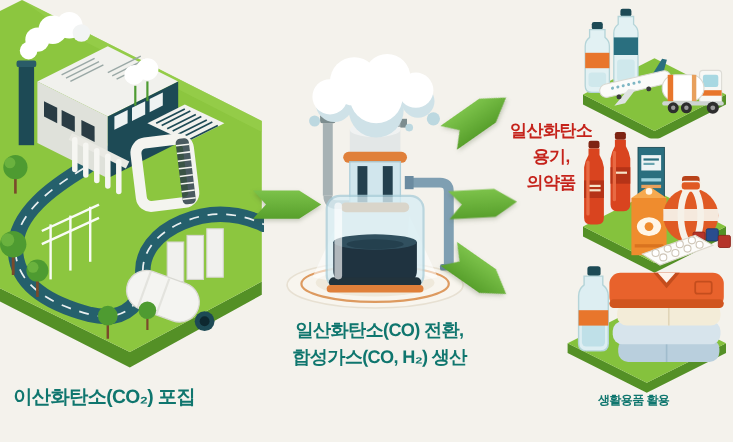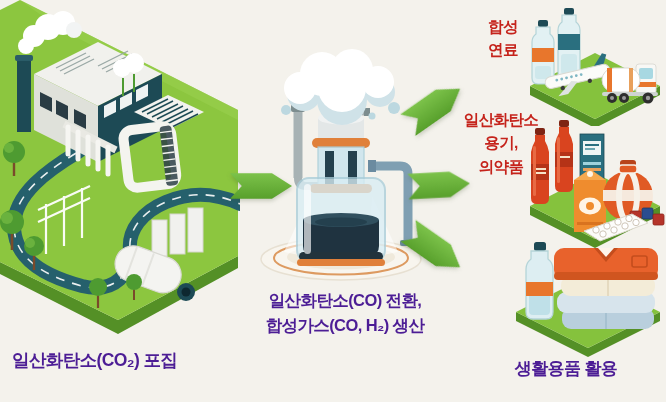--- a/index.html
+++ b/index.html
@@ -1,21 +1,21 @@
 <!DOCTYPE html>
 <html><head>
 <meta charset="utf-8">
 <style>
   * { margin:0; padding:0; box-sizing:border-box; }
   html,body { background:#f4f2ec; }
   body { font-family:"Liberation Sans", sans-serif; }
   .stage { position:relative; width:666px; height:402px; background:#f4f2ec; overflow:hidden; }
   .abs { position:absolute; }
   .lbl { position:absolute; font-weight:bold; white-space:pre-line; letter-spacing:-0.6px; line-height:1.5; }
-  .lbl-dark { color:#4c1d95; }
+  .lbl-dark { color:#0f766e; }
   .lbl-red { color:#c5231b; }
   .tc { text-align:center; }
   .arrow { position:absolute; filter:drop-shadow(0 2px 2px rgba(60,80,40,.25)); }
 </style>
 </head>
 <body>
 
 <div class="stage">
 
   <svg class="abs" style="left:0;top:0" width="240" height="344" viewBox="0 0 240 344">
@@ -398,28 +398,26 @@
       <g>
         <rect x="0" y="2" width="104" height="32" rx="10" fill="#e8622c"></rect>
         <rect x="0" y="26" width="104" height="8" rx="4" fill="#d0551f"></rect>
         <polygon points="40,2 52,16 64,2" fill="#c44d1d"></polygon>
         <polygon points="44,2 52,11 60,2" fill="#fdf3ea"></polygon>
         <rect x="78" y="10" width="15" height="11" rx="2" fill="none" stroke="#c44d1d" stroke-width="1.6"></rect>
       </g>
     </g>
   </svg>
 
-  <div class="lbl lbl-dark" style="left:12px;top:347px;font-size:17.5px">일산화탄소(CO₂) 포집</div>
+  <div class="lbl lbl-dark" style="left:12px;top:347px;font-size:17.5px">이산화탄소(CO₂) 포집</div>
 
   <div class="lbl lbl-dark tc" style="left:238px;top:288px;width:214px;font-size:16.5px">일산화탄소(CO) 전환,
 합성가스(CO, H₂) 생산</div>
 
-  <div class="lbl lbl-red tc" style="left:470px;top:15px;width:66px;font-size:15.5px">합성
-연료</div>
 
   <div class="lbl lbl-red tc" style="left:455px;top:108px;width:92px;font-size:15.5px">일산화탄소
 용기,
 의약품</div>
 
 
-  <div class="lbl lbl-dark tc" style="left:490px;top:356px;width:152px;font-size:17px">생활용품 활용</div>
+  <div class="lbl lbl-dark tc" style="left:500px;top:356px;width:152px;font-size:11px">생활용품 활용</div>
 
 </div>
 
 </body></html>

